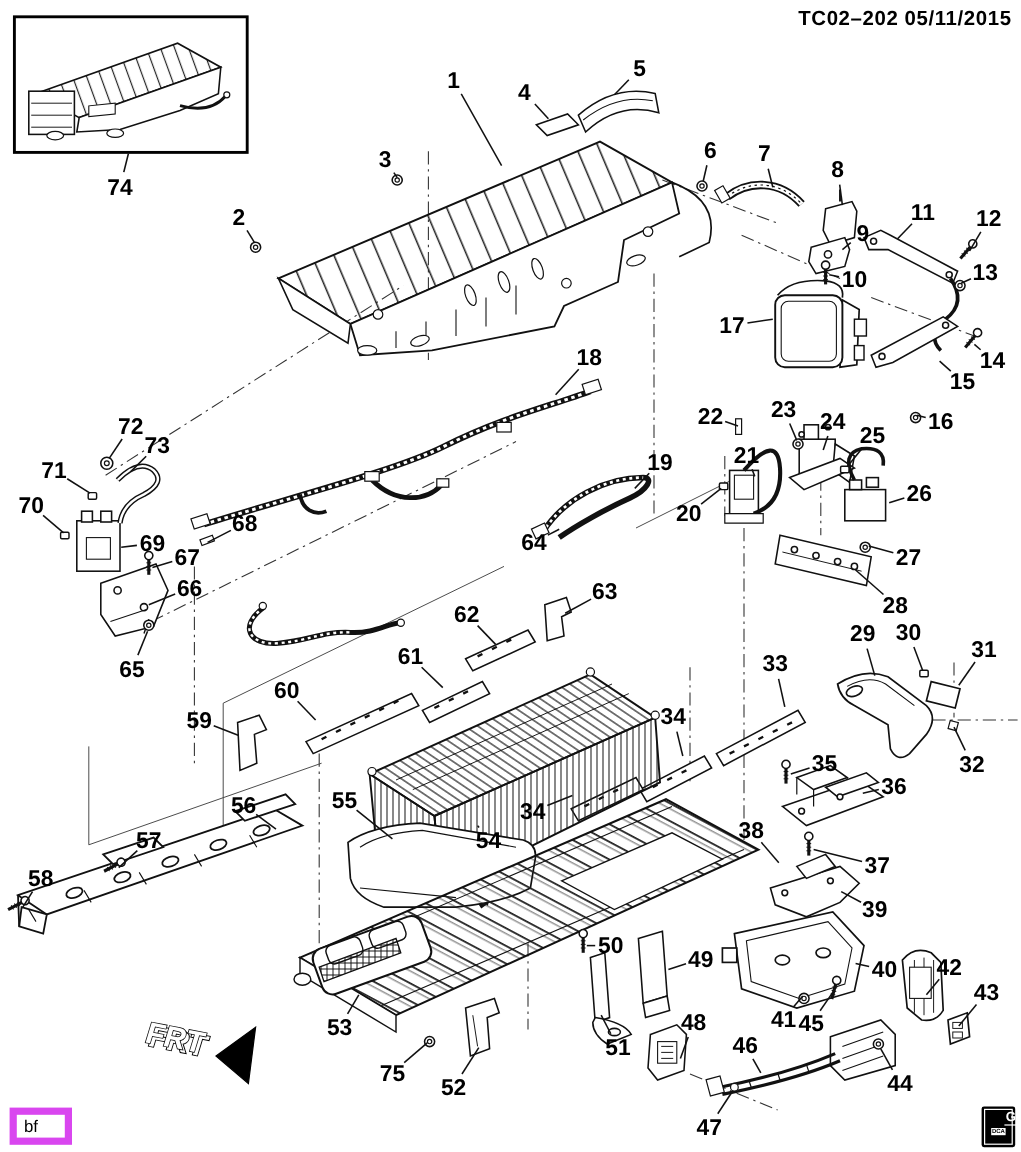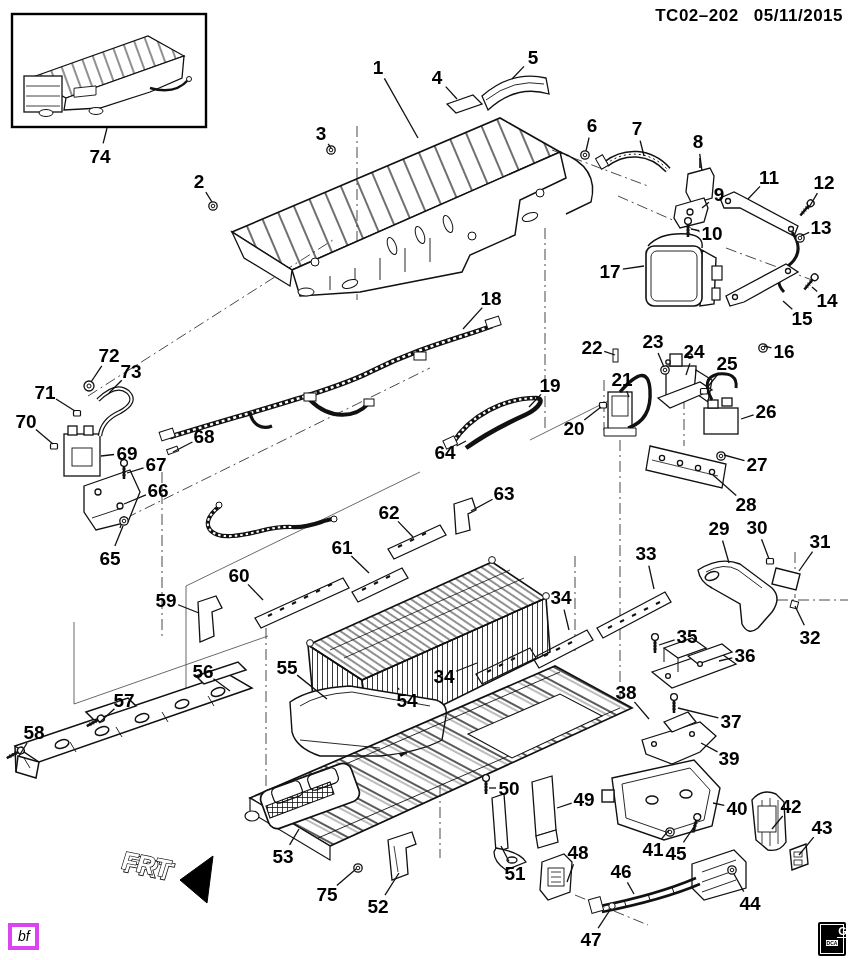--- a/index.html
+++ b/index.html
@@ -1,22 +1,22 @@
 <!DOCTYPE html>
 <html><head>
 <meta charset="utf-8">
 <style>
   html,body{margin:0;padding:0;background:#888;}
   .page{position:relative;width:851px;height:960px;background:#fff;overflow:hidden;
         font-family:"Liberation Sans","DejaVu Sans",sans-serif;color:#000;}
   .hdr{position:absolute;top:6px;right:8px;font-size:17px;font-weight:bold;letter-spacing:.5px;}
-  .hdr span{margin-left:10px;}
+  .hdr span{margin-left:0;}
   svg{position:absolute;left:0;top:0;}
-  .bf{position:absolute;left:8px;top:923px;border:4px solid #d946ef;padding:0 5px 1px 6px;
-      font-size:14px;line-height:18px;background:#fff;font-style:italic;}
+  .bf{position:absolute;left:8px;top:923px;border:6px solid #d946ef;padding:0 22px 1px 6px;
+      font-size:14px;line-height:18px;background:#fff;}
   .gm{position:absolute;right:5px;top:922px;width:28px;height:34px;background:#000;
       border-radius:2px;display:flex;flex-direction:column;align-items:center;justify-content:flex-start;}
   .gm-in{margin-top:2px;width:22px;height:28px;border:1.5px solid #fff;display:flex;flex-direction:column;align-items:center;}
   .gm-txt{color:#fff;font-weight:bold;font-size:11px;line-height:12px;border-bottom:1.5px solid #fff;padding:0 1px;margin-left:30px;}
   .gm-sub{margin-top:2px;background:#fff;color:#000;font-size:5px;font-weight:bold;line-height:6px;padding:0 1px;}
 </style>
 </head>
 <body>
 
 <div class="page">

